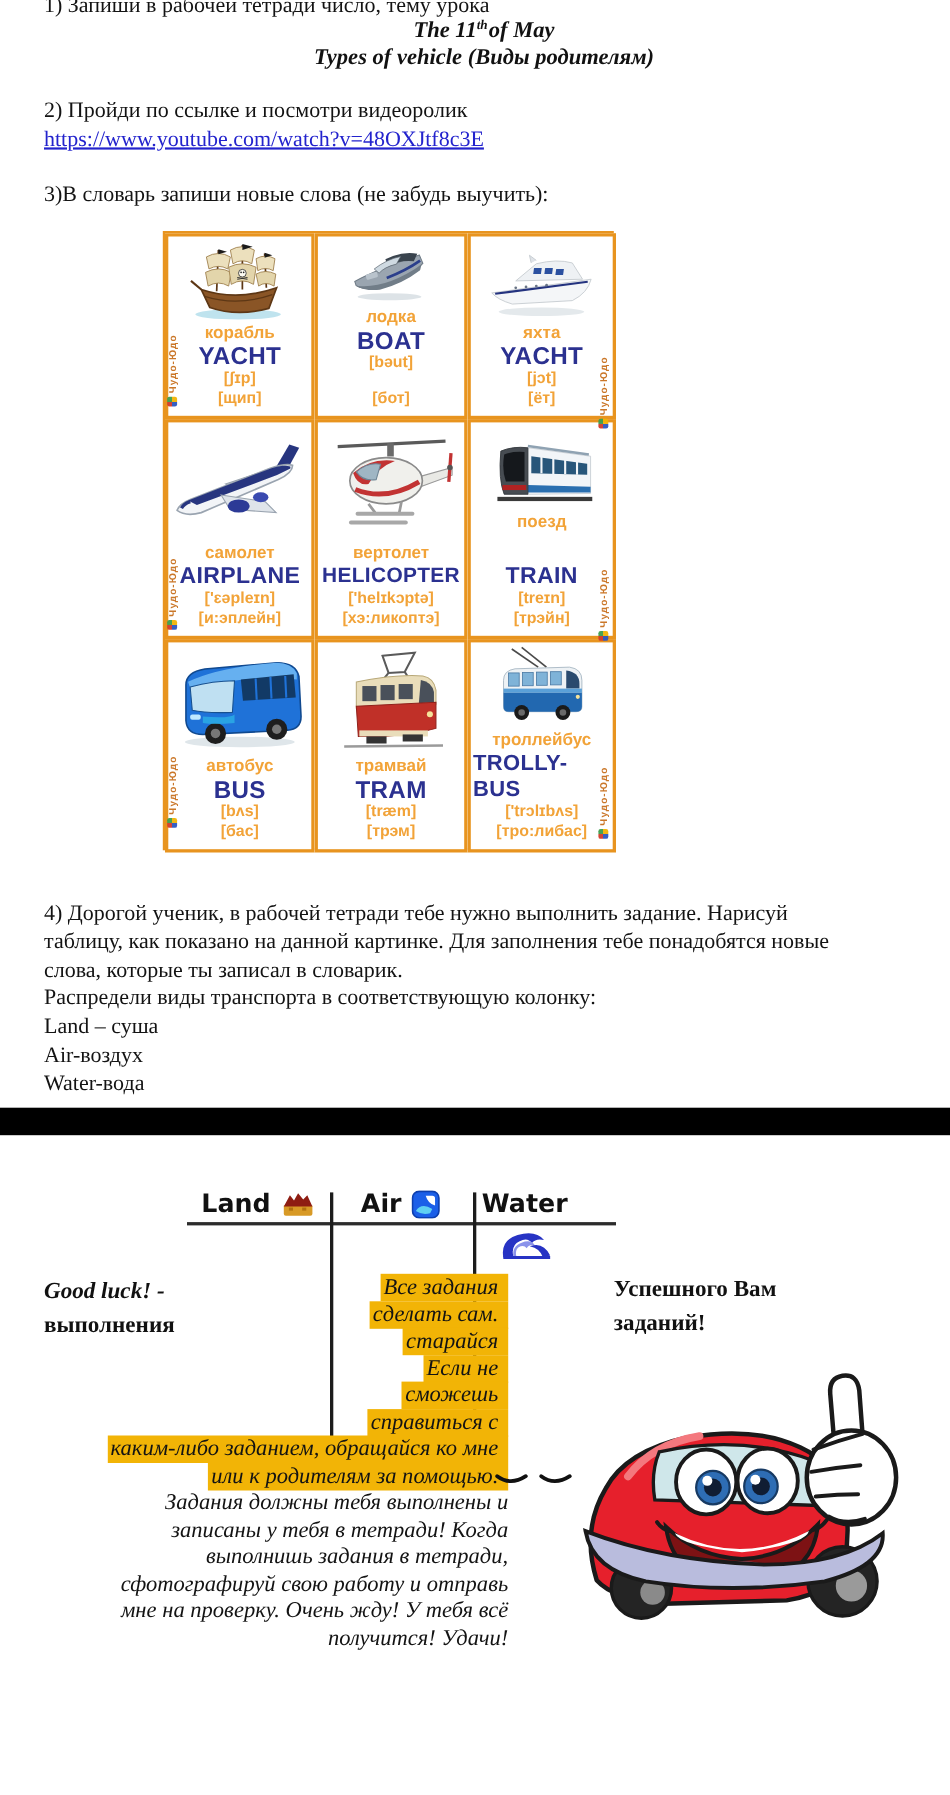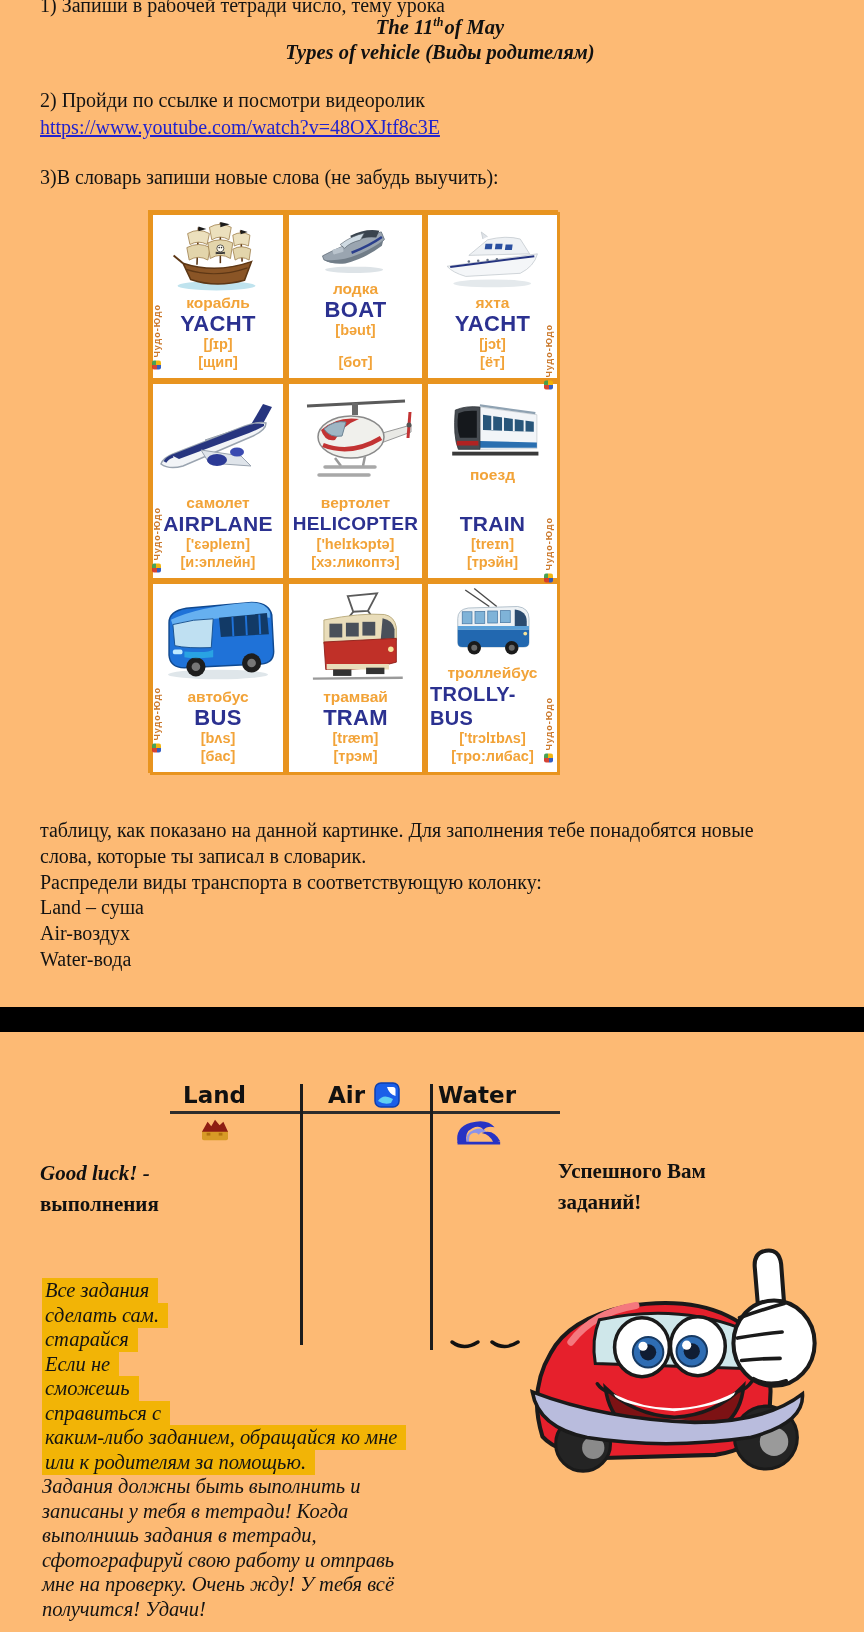--- a/index.html
+++ b/index.html
@@ -1,21 +1,21 @@
 <!DOCTYPE html>
 <html><head>
 <meta charset="utf-8">
 <style>
   :root{
     --orange:#e8941f; --oword:#f2a338; --navy:#2b3190;
     --link:#2323cd; --hl:#f2b406; --ink:#1a1a1a;
   }
   *{margin:0;padding:0;box-sizing:border-box;}
   body{background:#888;font-family:"Liberation Serif",serif;}
-  .page{position:relative;width:864px;height:1632px;background:#fdba74;overflow:hidden;margin:0 auto;}
+  .page{position:relative;width:864px;height:1632px;background:#ffffff;overflow:hidden;margin:0 auto;}
   .abs{position:absolute;}
   .serif{font-family:"Liberation Serif",serif;color:#111;}
   .t-body{font-size:20px;line-height:25.8px;color:#131313;}
   .title{width:848px;left:16px;text-align:center;font-weight:bold;font-style:italic;font-size:20.5px;color:#111;}
   .title sup{font-size:12px;}
   .link{color:var(--link);text-decoration:underline;font-size:20px;cursor:pointer;}
   
   .vocab{left:148px;top:210px;width:410px;height:563px;display:grid;
          grid-template-columns:136px 139px 135px;grid-template-rows:169px 200px 194px;
          border:2px solid var(--orange);background:#fff;}
@@ -270,31 +270,32 @@
         <span class="puz"></span>
         <span>Чудо-Юдо</span>
       </div>
     <div class="wm" style="right:2px;top:485px;">
         <span class="puz"></span>
         <span>Чудо-Юдо</span>
       </div>
   </div>
 
   <div class="abs serif t-body" style="left:40px;top:818px;width:800px;">
+    <div>4) Дорогой ученик, в рабочей тетради тебе нужно выполнить задание. Нарисуй</div>
     <div>таблицу, как показано на данной картинке. Для заполнения тебе понадобятся новые</div>
     <div>слова, которые ты записал в словарик.</div>
     <div>Распредели виды транспорта в соответствующую колонку:</div>
     <div>Land – суша</div>
     <div>Air-воздух</div>
     <div>Water-вода</div>
   </div>
 
   <div class="abs band"></div>
 
-  <div class="abs sort-head" style="left:183px;flex-direction:column;">
+  <div class="abs sort-head" style="left:183px;">
     <span>Land</span>
     <svg width="32" height="26" viewBox="0 0 34 28">
       <path d="M3 15 h28 v8 a2 2 0 0 1 -2 2 h-24 a2 2 0 0 1 -2 -2 Z" fill="#d89a26"></path>
       <path d="M3 16 L9 5 L13 10 L17 3 L22 9 L26 5 L31 16 Z" fill="#8e1d12"></path>
       <rect x="8" y="17" width="4" height="3" fill="#b2720f"></rect>
         <rect x="21" y="17" width="4" height="3" fill="#b2720f"></rect>
     </svg>
   </div>
   <div class="abs sort-head" style="left:328px;">
     <span>Air</span>
@@ -319,30 +320,30 @@
 
   <div class="abs serif" style="left:40px;top:1158px;line-height:31px;">
     <div class="gl1">Good luck! -</div>
     <div class="gl2">выполнения</div>
   </div>
   <div class="abs serif success" style="left:558px;top:1156px;font-family:Liberation Serif, serif;">
     <div>Успешного Вам</div>
     <div>заданий!</div>
   </div>
 
-  <div class="abs serif note" style="left:42px;top:1278px;width:420px;">
+  <div class="abs serif note" style="left:42px;top:1158px;width:420px;text-align:right;">
     <div><span class="hl">Все задания</span></div>
     <div><span class="hl">сделать сам.</span></div>
     <div><span class="hl">старайся</span></div>
     <div><span class="hl">Если не</span></div>
     <div><span class="hl">сможешь</span></div>
     <div><span class="hl">справиться с</span></div>
     <div><span class="hl">каким-либо заданием, обращайся ко мне</span></div>
     <div><span class="hl">или к родителям за помощью.</span></div>
-    <div>Задания должны быть выполнить и</div>
+    <div>Задания должны тебя выполнены и</div>
     <div>записаны у тебя в тетради! Когда</div>
     <div>выполнишь задания в тетради,</div>
     <div>сфотографируй свою работу и отправь</div>
     <div>мне на проверку. Очень жду! У тебя всё</div>
     <div>получится! Удачи!</div>
   </div>
 
   <svg class="abs" style="left:448px;top:1334px;" width="84" height="24" viewBox="0 0 84 24">
     <path d="M4 8 Q16 17 30 8" stroke="#111" stroke-width="3.5" fill="none" stroke-linecap="round"></path>
     <path d="M44 8 Q56 17 70 8" stroke="#111" stroke-width="3.5" fill="none" stroke-linecap="round"></path>

